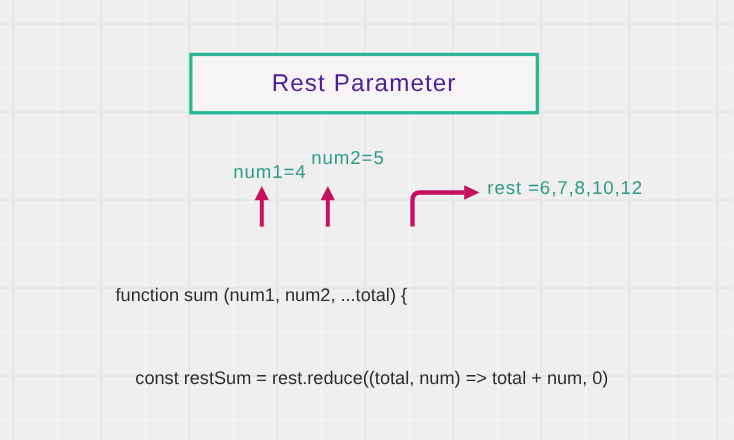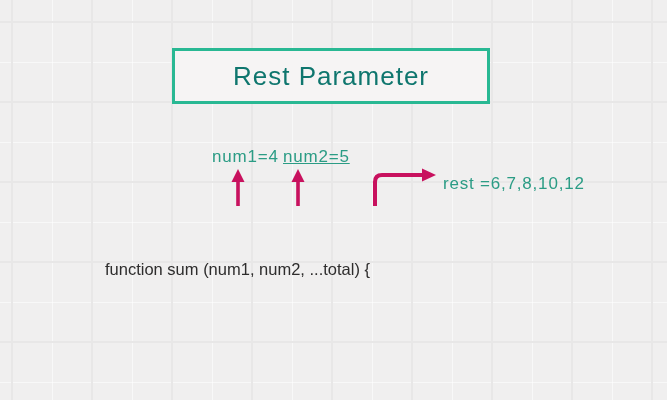--- a/index.html
+++ b/index.html
@@ -32,34 +32,34 @@
     top: 48px;
     width: 312px;
     height: 50px;
     border: 3px solid #29b893;
     background: #f6f4f4;
     display: flex;
     align-items: center;
     justify-content: center;
   }
   .title-text {
-    color: #0f766e;
-    font-size: 26px;
+    color: #4c1d95;
+    font-size: 22px;
     letter-spacing: 1px;
   }
   .green-label {
     position: absolute;
     color: #2b9c85;
     font-size: 17px;
     letter-spacing: 0.8px;
     white-space: nowrap;
   }
   .label-num1 { left: 212px; top: 147px; }
-  .label-num2 { left: 283px; top: 147px; text-decoration: underline; }
-  .label-rest { left: 443px; top: 174px; }
+  .label-num2 { left: 283px; top: 134px; }
+  .label-rest { left: 443px; top: 161px; }
   .arrow { position: absolute; }
   .arrow-num1 { left: 230px; top: 168px; }
   .arrow-num2 { left: 290px; top: 168px; }
   .arrow-rest { left: 367px; top: 164px; }
   .code-block {
     position: absolute;
     left: 105px;
     top: 207px;
     color: #2e2d2d;
     font-size: 16.5px;
@@ -91,18 +91,19 @@
     <rect x="6.2" y="12" width="3.6" height="26" fill="#c8115e"></rect>
   </svg>
 
   <svg class="arrow arrow-rest" width="74" height="44" viewBox="0 0 74 44">
     <path d="M 8 42 L 8 18 Q 8 11 15 11 L 55 11" stroke="#c8115e" stroke-width="4" fill="none"></path>
     <polygon points="55,4.5 69,11 55,17.5" fill="#c8115e"></polygon>
   </svg>
 
   <div class="code-block">
     <div class="code-line">function sum (num1, num2, ...total) {</div>
+    <div class="code-line indent">const restSum = rest.reduce((total, num) =&gt; total + num, 0)</div>
     
     
     
   </div>
 
 </div>
 
 </body></html>

